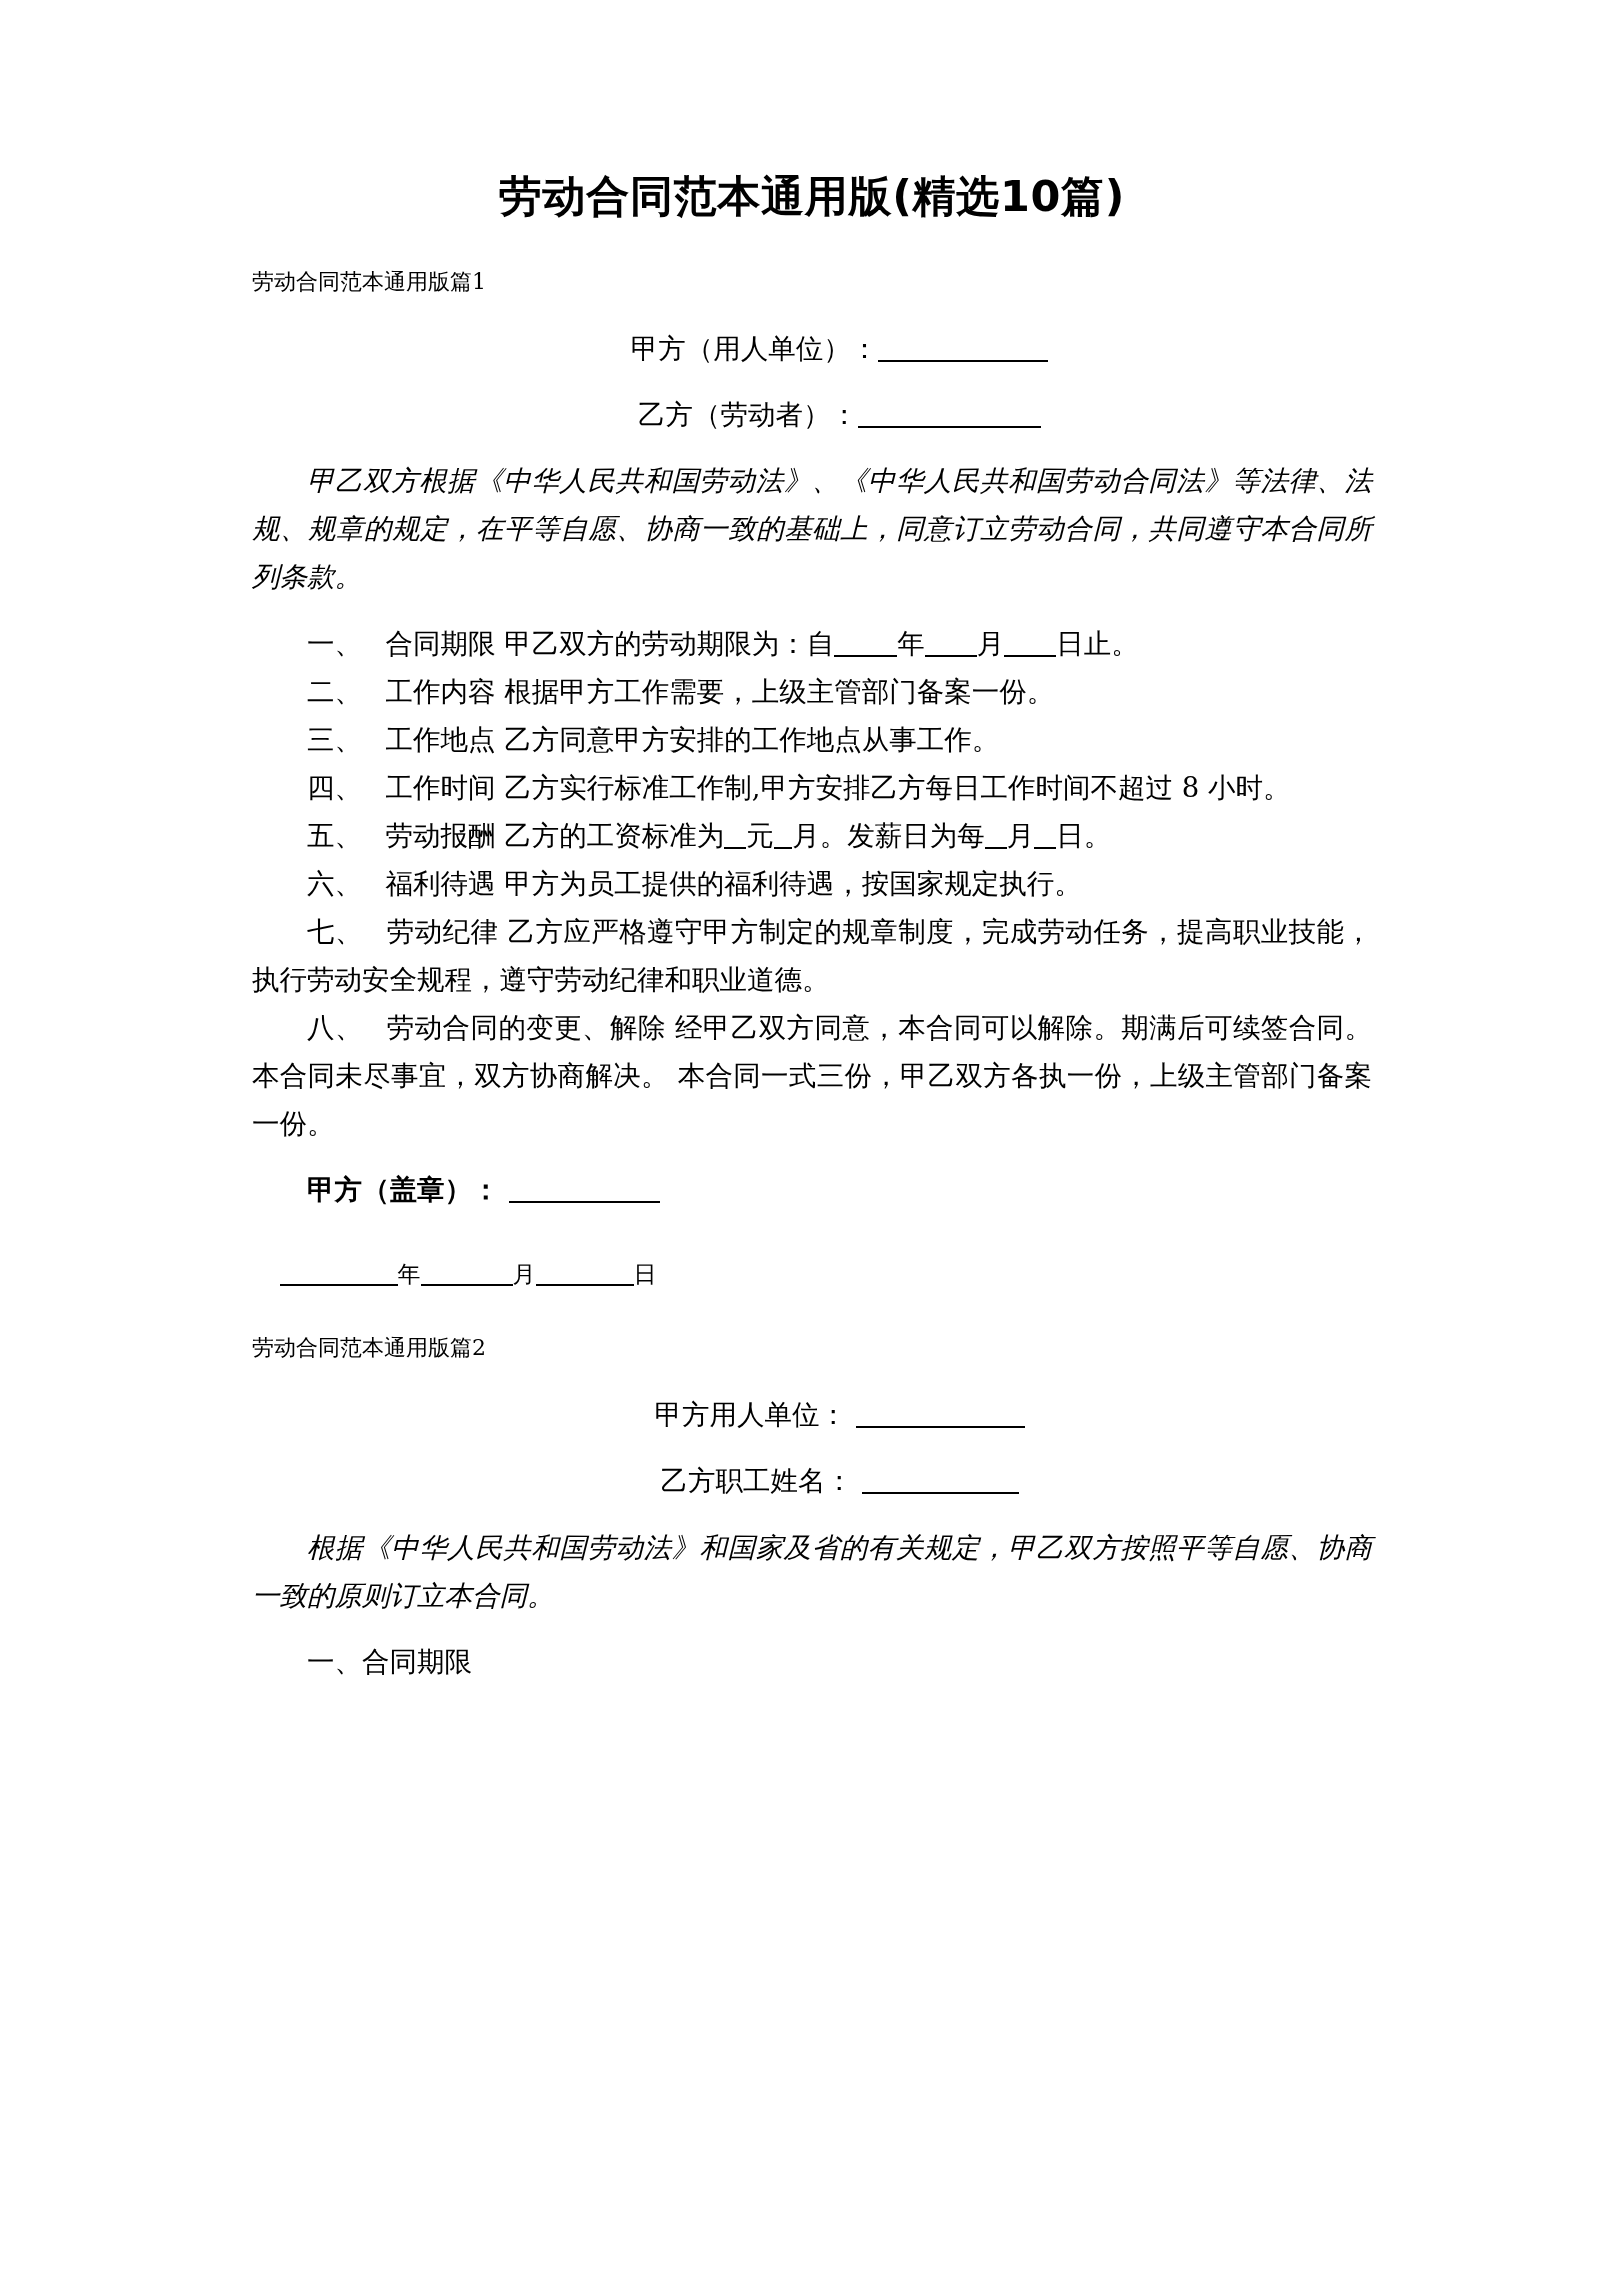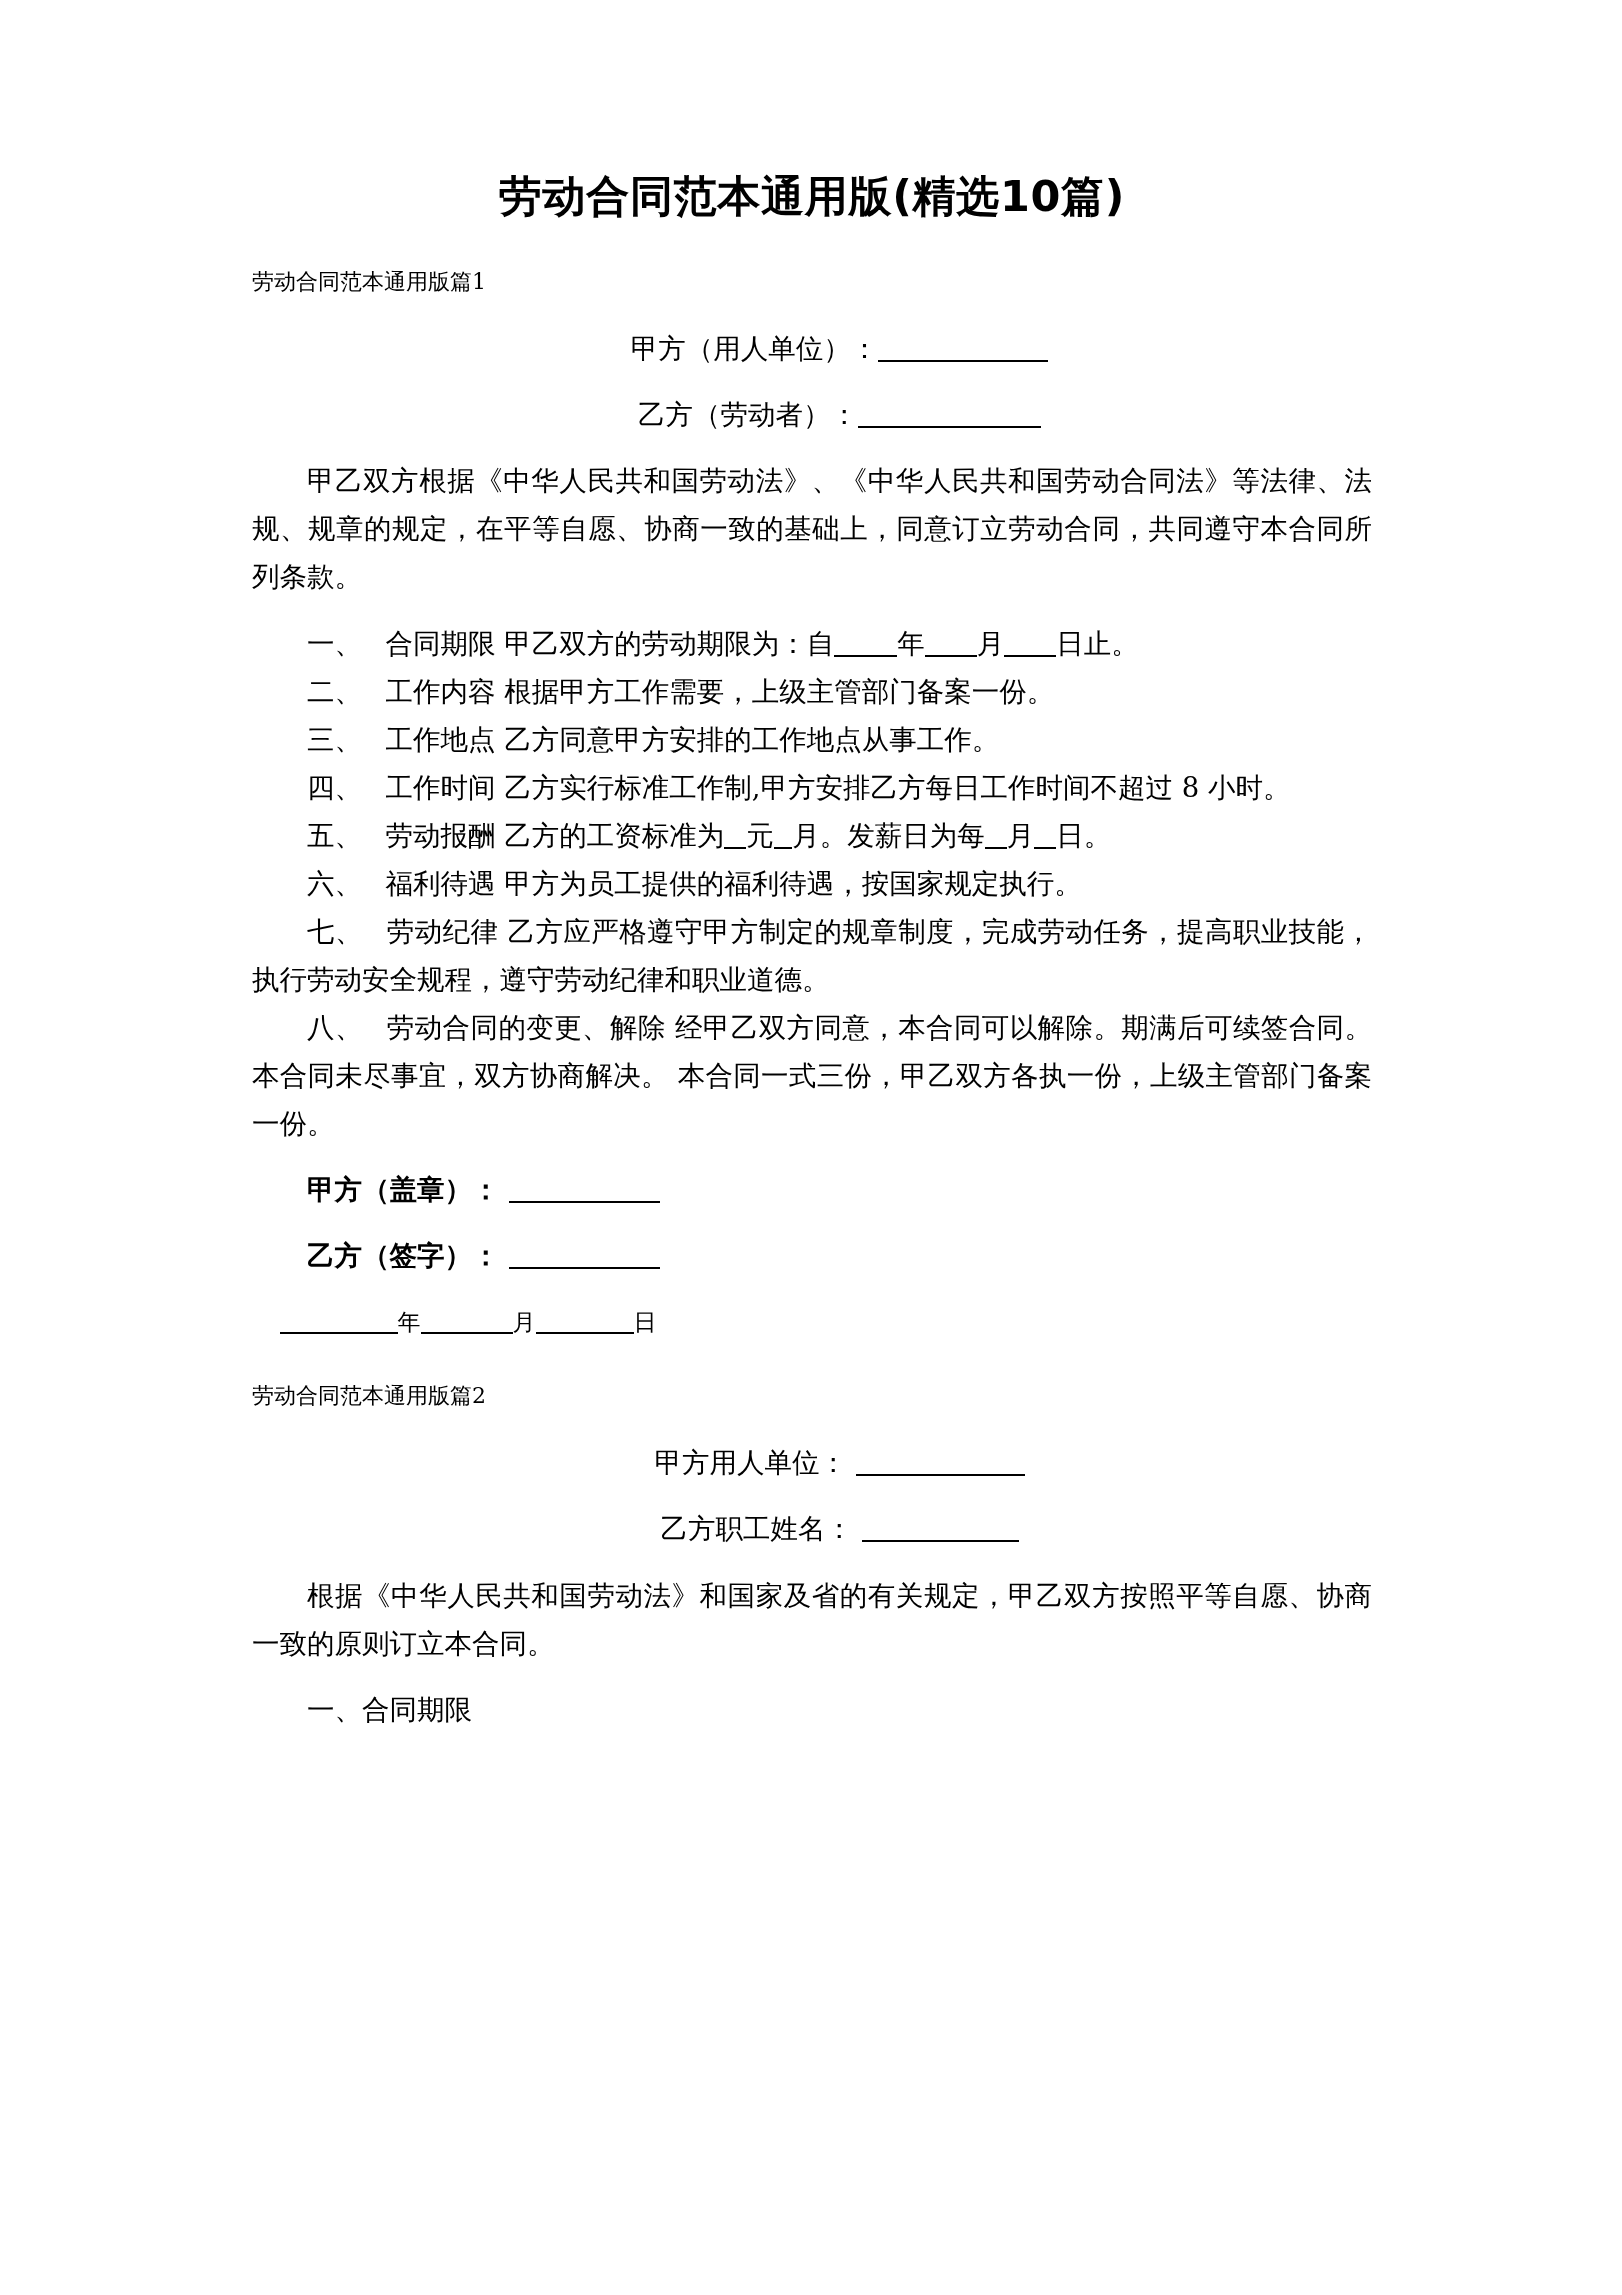--- a/index.html
+++ b/index.html
@@ -35,20 +35,21 @@
     letter-spacing: 0.7px;
     white-space: nowrap;
   }
   .para {
     font-size: 27.5px;
     line-height: 48px;
     margin: 0;
     text-align: justify;
     text-justify: inter-ideograph;
     text-indent: 55px;
+    font-style: italic;
   }
   .field-line {
     font-size: 27.5px;
     line-height: 48px;
     margin: 0;
     text-indent: 0;
     padding-left: 55px;
     white-space: nowrap;
     text-align: center;
   }
@@ -142,21 +143,20 @@
     <p class="clause"><span>七、</span><span class="num-gap"></span><span>劳动纪律</span>&nbsp;<span>乙方应严格遵守甲方制定的规章制度，完成劳动任务，提高职业技能，执行劳动安全规程，遵守劳动纪律和职业道德。</span></p>
 
     <p class="clause"><span>八、</span><span class="num-gap"></span><span>劳动合同的变更、解除</span>&nbsp;<span>经甲乙双方同意，本合同可以解除。期满后可续签合同。 本合同未尽事宜，双方协商解决。 本合同一式三份，甲乙双方各执一份，上级主管部门备案一份。</span></p>
 
     <div class="gap-sm"></div>
 
     <p class="sign-line"><span>甲方（盖章）：</span>&nbsp;<span class="blank" style="width:151px"></span></p>
 
     <div class="gap-sm"></div>
 
-    <p class="sign-line"><span>乙方（签字）：</span>&nbsp;<span class="blank" style="width:151px"></span></p>
 
     <div class="gap-sm"></div>
 
     <p class="date-line"><span class="blank" style="width:118px"></span><span>年</span><span class="blank" style="width:92px"></span><span>月</span><span class="blank" style="width:98px"></span><span>日</span></p>
 
     <div class="gap-md"></div>
 
     <p class="heading-line">劳动合同范本通用版篇2</p>
 
     <div class="gap-sm"></div>

